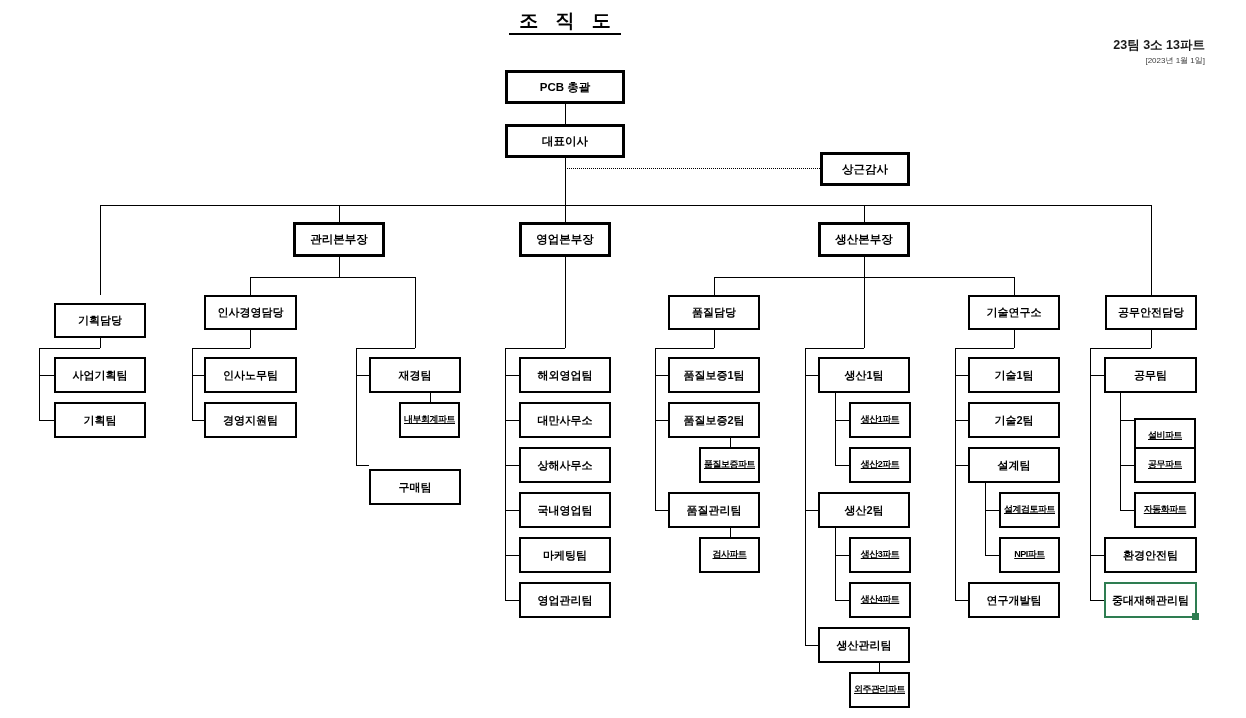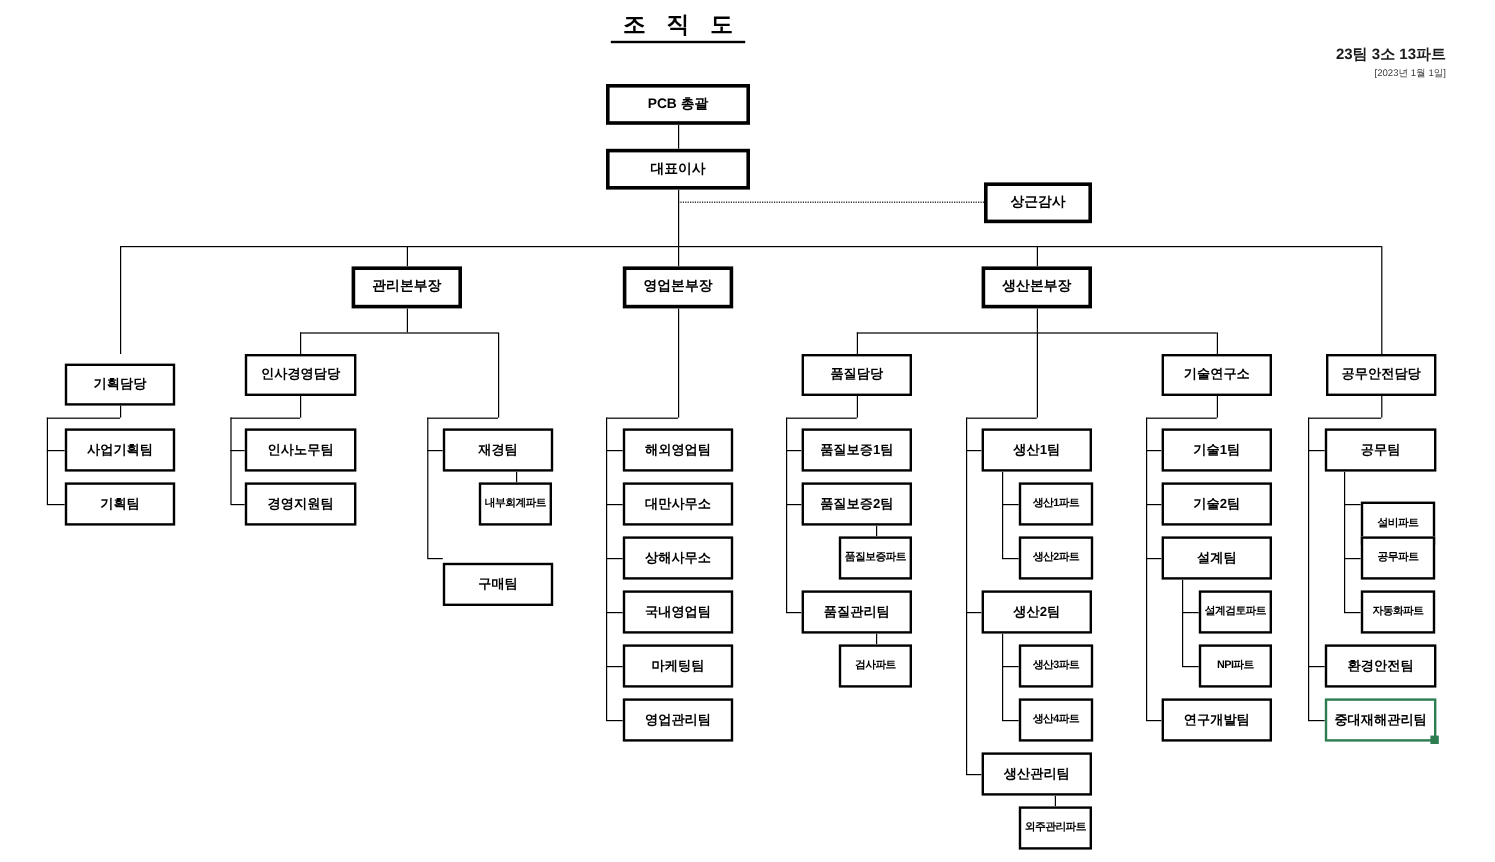--- a/index.html
+++ b/index.html
@@ -27,21 +27,21 @@
   .line.dotted { background:none; height:0; border-top:1px dotted #000; }
   .node {
     position:absolute; box-sizing:border-box; background:#fff;
     border:2px solid #000; color:#000; z-index:2;
     display:flex; align-items:center; justify-content:center;
     font-weight:700; text-align:center; line-height:1.1;
   }
   .node.exec { border-width:3px; font-size:11.5px; }
   .node.dept { font-size:11px; }
   .node.team { font-size:11px; }
-  .node.part { font-size:9px; letter-spacing:-0.5px; }
+  .node.part { font-size:9px; letter-spacing:-0.5px;text-decoration:underline; }
   .node.selected { border-color:#2E7D51; }
   .sel-handle {
     position:absolute; right:-4px; bottom:-4px; width:7px; height:7px;
     background:#2E7D51; z-index:3;
   }
 </style>
 </head>
 <body>
 
 <div id="canvas">

